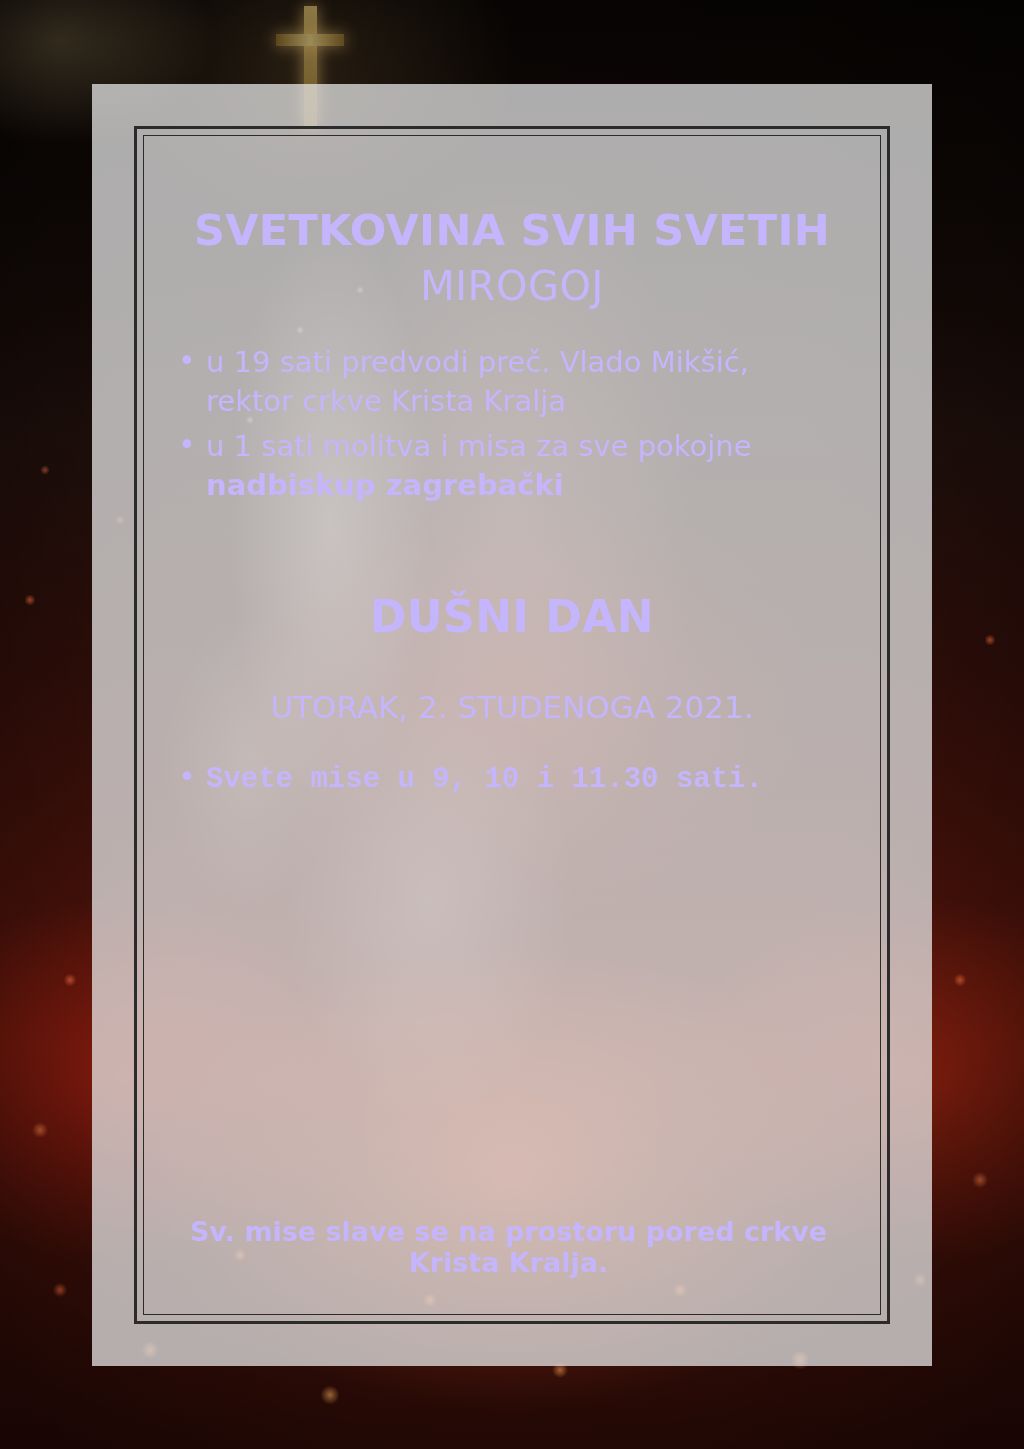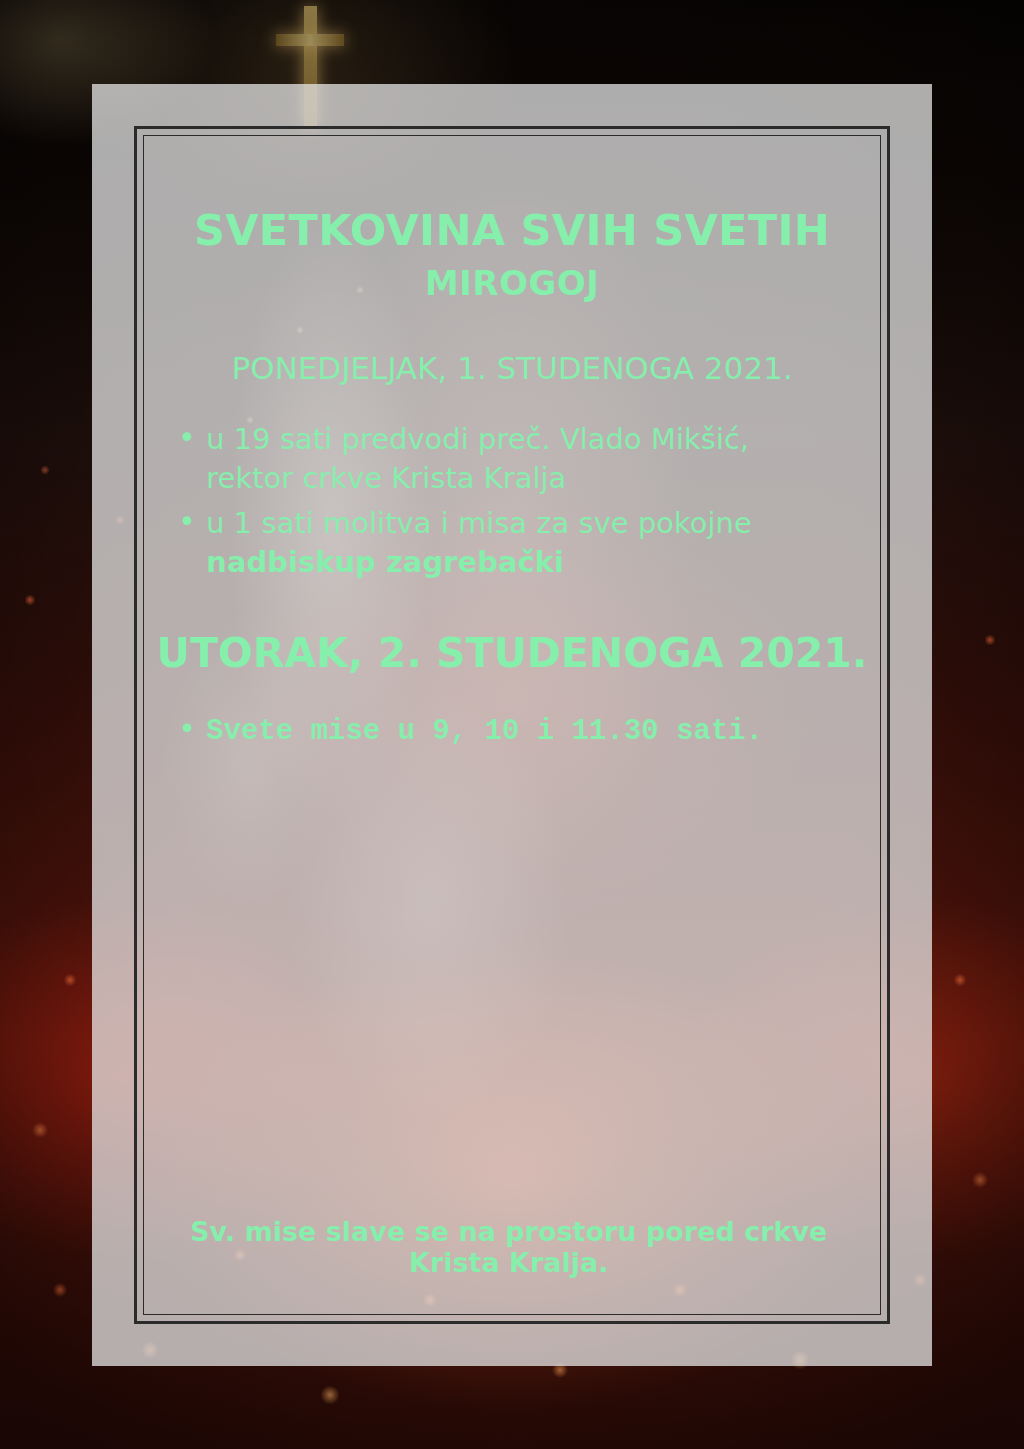--- a/index.html
+++ b/index.html
@@ -140,35 +140,35 @@
     border: 1px solid #2b2b2b;
   }
 
   
   .content {
     position: absolute;
     left: 60px;
     top: 60px;
     right: 60px;
     bottom: 60px;
-    color: #86efac;
+    color: #c4b5fd;
     text-align: center;
     overflow: hidden;
   }
   .title {
     font-family: "DejaVu Sans", sans-serif;
     font-weight: 700;
     font-size: 43px;
     letter-spacing: 0.3px;
     margin: 64px 0 0 0;
     line-height: 1.05;
   }
   .subtitle {
-    font-weight: 700;
-    font-size: 34px;
+    font-weight: 400;
+    font-size: 40px;
     margin: 10px 0 0 0;
     letter-spacing: 0.5px;
   }
   .date-line {
     font-weight: 400;
     font-size: 31px;
     margin: 47px 0 0 0;
   }
   .section-head {
     font-weight: 700;
@@ -204,22 +204,22 @@
     display: block;
     font-weight: 700;
   }
   .big-head {
     font-weight: 700;
     font-size: 44px;
     margin: 86px 0 0 0;
     letter-spacing: 0.5px;
   }
   .date-line2 {
-    font-weight: 700;
-    font-size: 41px;
+    font-weight: 400;
+    font-size: 31px;
     margin: 47px 0 0 0;
   }
   .list2 {
     list-style: none;
     margin: 36px 0 0 0;
     padding: 0;
     text-align: left;
   }
   .list2 li {
     position: relative;
@@ -263,34 +263,34 @@
 
   <div class="panel">
     <div class="panel-inner-border"></div>
 
     <div class="content">
 
       <h1 class="title">SVETKOVINA SVIH SVETIH</h1>
 
       <div class="subtitle">MIROGOJ</div>
 
-      <div class="date-line">PONEDJELJAK, 1. STUDENOGA 2021.</div>
 
 
       <ul class="list">
         <li>
           <span>u 19 sati predvodi preč. Vlado Mikšić,</span>
           <span class="cont">rektor crkve Krista Kralja</span>
         </li>
         <li>
           <span>u 1 sati molitva i misa za sve pokojne</span>
           <span class="strong">nadbiskup zagrebački</span>
         </li>
       </ul>
 
+      <h2 class="big-head">DUŠNI DAN</h2>
 
       <div class="date-line2">UTORAK, 2. STUDENOGA 2021.</div>
 
       <ul class="list2">
         <li>Svete mise u 9, 10 i 11.30 sati.</li>
       </ul>
 
       <div class="footnote">Sv. mise slave se na prostoru pored crkve Krista Kralja.</div>
 
     </div>

